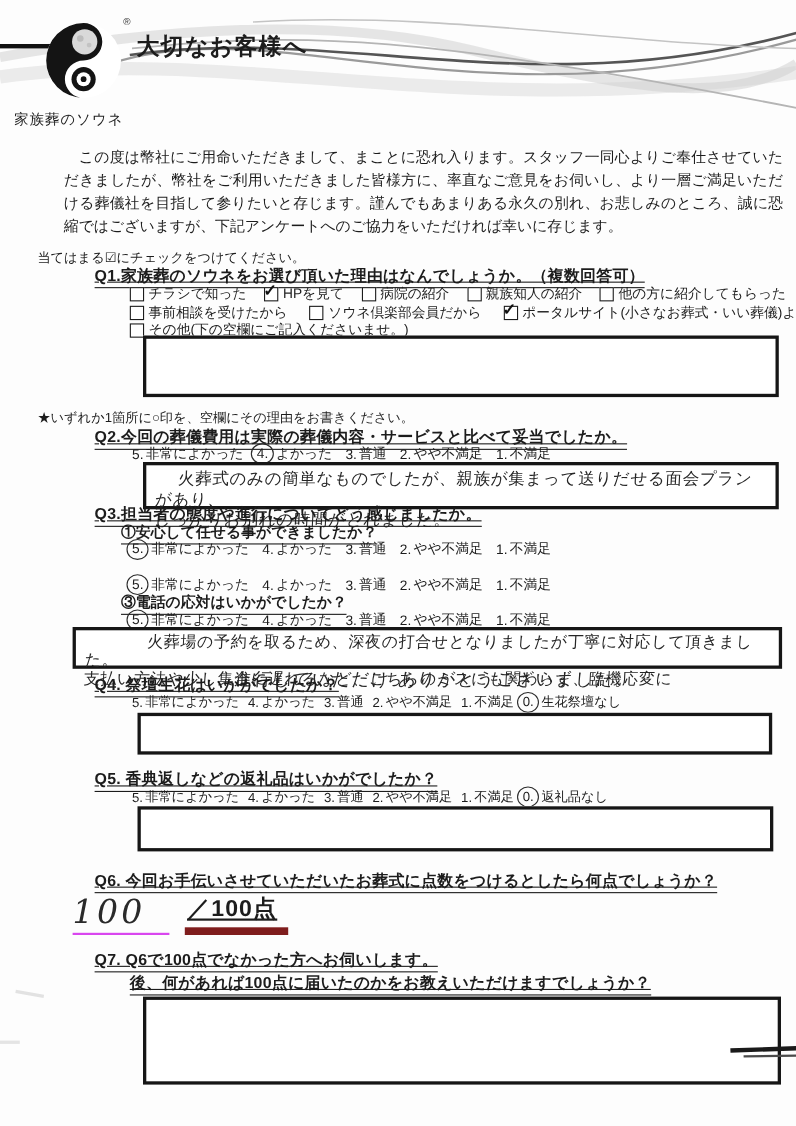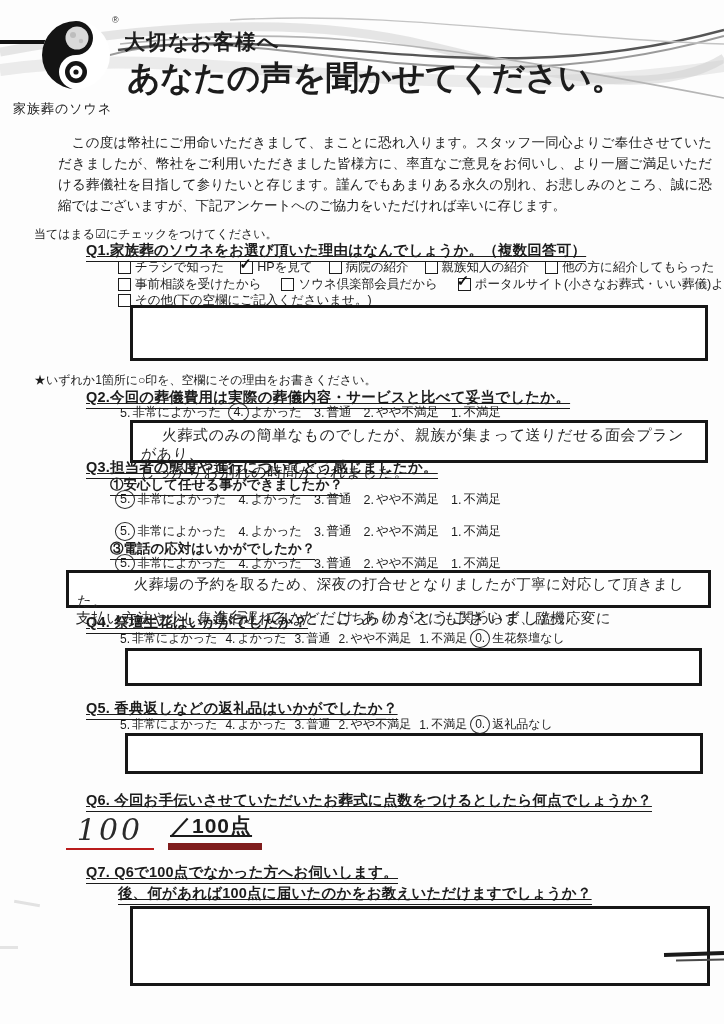--- a/index.html
+++ b/index.html
@@ -22,21 +22,21 @@
   .scale-row.tight{gap:8px;font-size:12px;}
   .scale-item{display:inline-flex;align-items:center;}
   .scale-item .num{margin-right:2px;}
   .scale-item .num.circled{border:1.6px solid #2a2a2a;border-radius:50%;padding:1px 4px 2px;margin-left:-5px;margin-top:-2px;margin-bottom:-2px;}
   .sub-label{font-size:13.5px;font-weight:bold;}
   .answer-box{position:absolute;border:3px solid #161616;background:#fff;box-sizing:border-box;}
   .hand{font-family:"DejaVu Sans",sans-serif;font-size:15px;line-height:18.5px;letter-spacing:.6px;
         color:#262626;white-space:pre-line;transform:skewX(-3deg);display:block;padding:3px 8px 0 8px;margin:0;}
   .hand.overflow-line{font-size:16px;letter-spacing:1.5px;}
   .score-row{display:flex;align-items:flex-end;gap:14px;}
-  .score-field{width:88px;text-align:center;border-bottom:2px solid #b91c1c;
+  .score-field{width:88px;border-bottom:2px solid #d946ef;
         font-family:"DejaVu Serif",serif;font-style:italic;font-size:30px;line-height:36px;color:#2a2a2a;letter-spacing:3px;}
   .score-max{font-size:21px;font-weight:bold;border-bottom:7px solid #7f1d1d;padding:0 10px 3px 2px;letter-spacing:1px;text-decoration:underline;}
   .artifact{position:absolute;}
 </style>
 </head>
 <body>
 
 <div class="page">
 
   <svg class="abs" style="left:0;top:0" width="724" height="130" viewBox="0 0 724 130">
@@ -56,21 +56,20 @@
     <circle cx="47" cy="28" r="11.5" fill="#d9d9d9"></circle>
     <circle cx="43" cy="25" r="3" fill="#bdbdbd"></circle>
     <circle cx="51" cy="31" r="2.2" fill="#c3c3c3"></circle>
     <circle cx="46" cy="62" r="11" fill="#141414"></circle>
     <circle cx="46" cy="62" r="6.4" fill="#fff"></circle>
     <circle cx="46" cy="62" r="2.6" fill="#141414"></circle>
     <text x="82" y="13" font-size="9" fill="#333">®</text>
   </svg>
 
   <div class="abs greeting nowrap" style="left:124px;top:28px">大切なお客様へ</div>
-  <div class="abs title nowrap" style="left:127px;top:56px">あなたの声を聞かせてください。</div>
   <div class="abs brand nowrap" style="left:13px;top:100px">家族葬のソウネ</div>
 
   <p class="abs intro" style="left:58px;top:132px;width:654px">　この度は幣社にご用命いただきまして、まことに恐れ入ります。スタッフ一同心よりご奉仕させていただきましたが、幣社をご利用いただきました皆様方に、率直なご意見をお伺いし、より一層ご満足いただける葬儀社を目指して参りたいと存じます。謹んでもあまりある永久の別れ、お悲しみのところ、誠に恐縮ではございますが、下記アンケートへのご協力をいただければ幸いに存じます。</p>
 
   <div class="abs small-note nowrap" style="left:34px;top:226px">当てはまる☑にチェックをつけてください。</div>
 
   <div class="abs nowrap" style="left:86px;top:241px">
     <span class="qheading underlined">Q1.家族葬のソウネをお選び頂いた理由はなんでしょうか。（複数回答可）</span>
   </div>
   <div class="abs opt-row" style="left:118px;top:259px">

